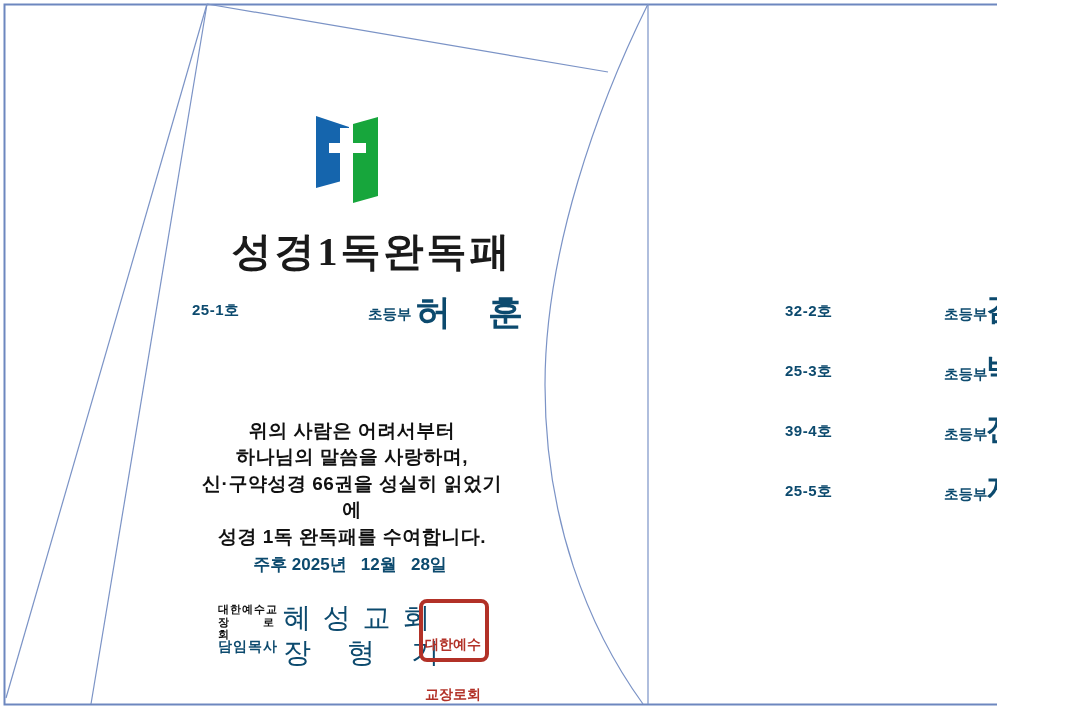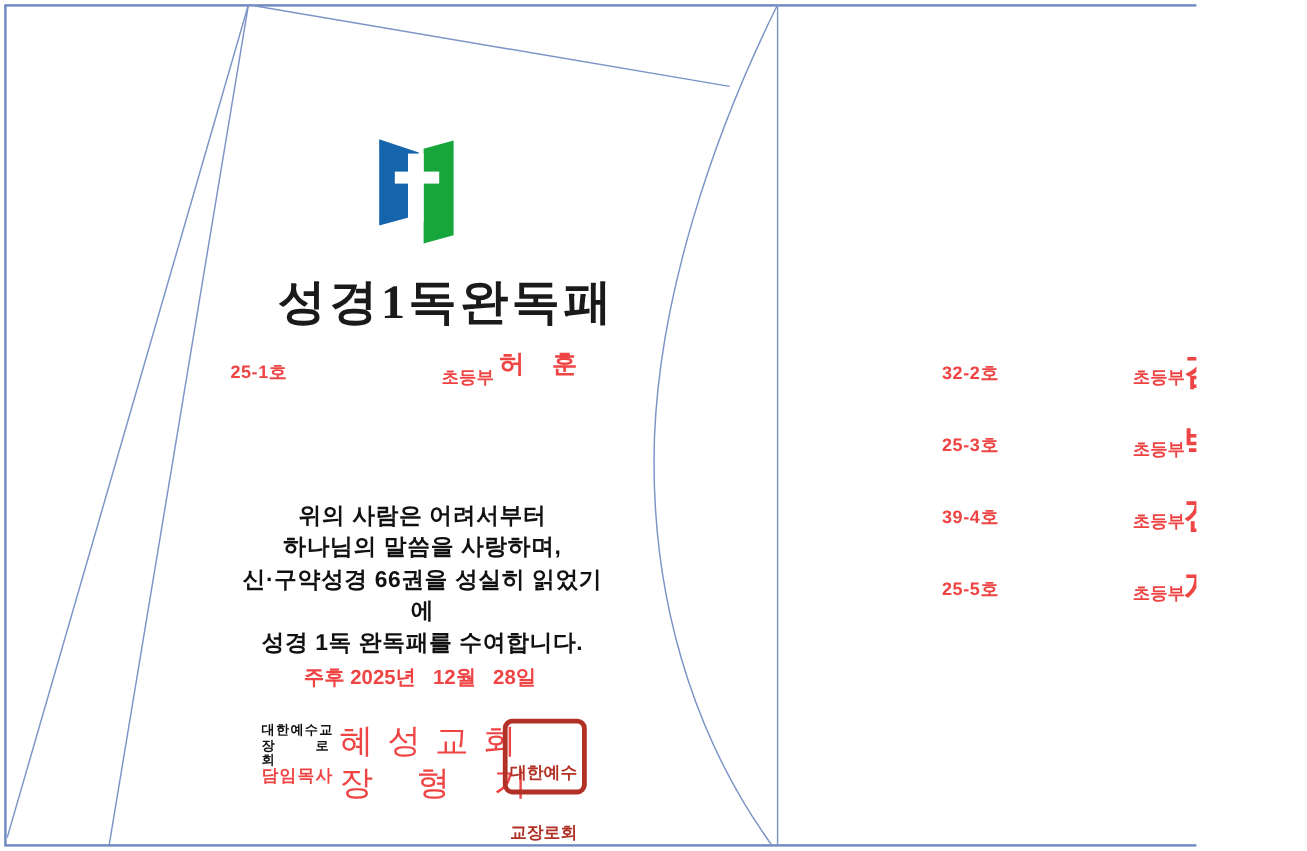--- a/index.html
+++ b/index.html
@@ -2,29 +2,29 @@
 <html><head>
 <meta charset="utf-8">
 <style>
   html,body{margin:0;padding:0;background:#ffffff;}
   .stage{
     position:relative;width:968px;height:709px;background:#ffffff;
     font-family:"Liberation Sans",sans-serif;color:#111;overflow:hidden;padding-left:29px;
   }
   .abs{position:absolute;}
   svg{display:block;}
-  .txt{position:absolute;white-space:pre;color:#ef4444;}
+  .txt{position:absolute;white-space:pre;color:#0c4a6e;}
   .center{text-align:center;}
   .title{
     font-family:"Liberation Serif","DejaVu Serif",serif;
     font-weight:bold;font-size:40px;letter-spacing:3px;color:#1a1a1a;
   }
   .serial{font-size:15px;font-weight:bold;letter-spacing:0.5px;}
   .division{font-size:14.5px;font-weight:bold;}
-  .big-name{font-size:21px;font-weight:bold;letter-spacing:1px;}
+  .big-name{font-size:35px;font-weight:bold;letter-spacing:1px;}
   .verse{font-size:16.5px;font-weight:bold;line-height:22.5px;}
   .body-text{font-size:19px;font-weight:bold;line-height:26.4px;letter-spacing:0.5px;}
   .date{font-size:17px;font-weight:bold;}
   .org-small{font-size:11px;font-weight:bold;line-height:12.5px;letter-spacing:1px;}
   .org-name{font-size:28px;font-weight:normal;letter-spacing:2px;}
   .pastor-label{font-size:14px;font-weight:bold;letter-spacing:1px;}
   .seal{
     position:absolute;left:419px;top:599px;width:58px;height:53px;
     border:4px solid #b23127;border-radius:8px;
     color:#b23127;font-family:"Liberation Serif","DejaVu Serif",serif;

